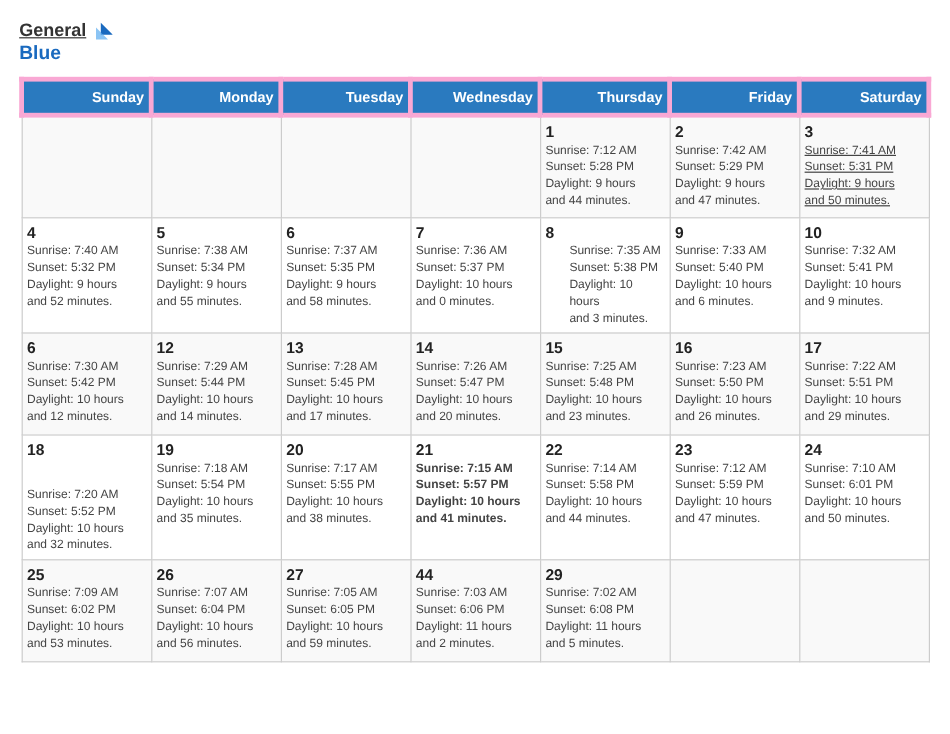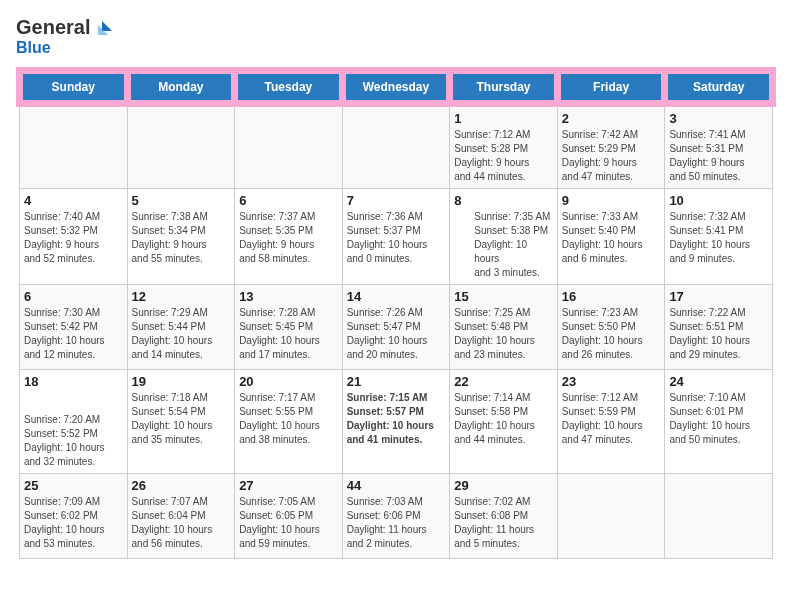--- a/index.html
+++ b/index.html
@@ -37,22 +37,22 @@
       width: 100%;
       border-collapse: collapse;
       table-layout: fixed;
     }
     thead tr th {
       background-color: #2a7abf;
       color: #fff;
       font-size: 12px;
       font-weight: bold;
       padding: 6px 4px;
-      text-align: center;
-      border: 7px solid #f9a8d4;
+      text-align: right;
+      border: 4px solid #f9a8d4;
     }
     tbody tr td {
       border: 1px solid #ccc;
       vertical-align: top;
       padding: 4px 4px;
       font-size: 10.5px;
       color: #333;
       height: 85px;
     }
     .day-num {
@@ -76,21 +76,21 @@
       background: #f0f0f0;
     }
   </style>
 </head>
 <body>
 
 <div class="header">
   <div class="logo">
   <div style="display:flex;flex-direction:column;line-height:1.15">
     <div style="display:flex;align-items:center;gap:2px">
-      <span style="font-size:20px;font-weight:bold;color:#333;">General</span>
+      <span style="font-size:15px;font-weight:bold;color:#333;text-decoration:underline;">General</span>
       <svg width="20" height="20" viewBox="0 0 20 20">
         <polygon points="10,3 20,13 10,13" fill="#1a6abf"></polygon>
         <polygon points="6,7 16,17 6,17" fill="#5aabef" opacity="0.7"></polygon>
       </svg>
     </div>
     <span style="font-size:16px;font-weight:bold;color:#1a6abf;">Blue</span>
   </div>
 </div>
   <div class="title-block">
     <div class="month-year"></div>
@@ -125,21 +125,21 @@
         </td>
         <td>
           <div class="day-num">2</div>
           <div class="day-info" style="white-space: pre-line;">Sunrise: 7:42 AM
 Sunset: 5:29 PM
 Daylight: 9 hours
 and 47 minutes.</div>
         </td>
         <td>
           <div class="day-num">3</div>
-          <div class="day-info" style="white-space: pre-line;">Sunrise: 7:41 AM
+          <div class="day-info" style="white-space: pre-line; text-decoration: underline;">Sunrise: 7:41 AM
 Sunset: 5:31 PM
 Daylight: 9 hours
 and 50 minutes.</div>
         </td>
       </tr>
       <tr>
         <td>
           <div class="day-num">4</div>
           <div class="day-info" style="white-space: pre-line;">Sunrise: 7:40 AM
 Sunset: 5:32 PM

